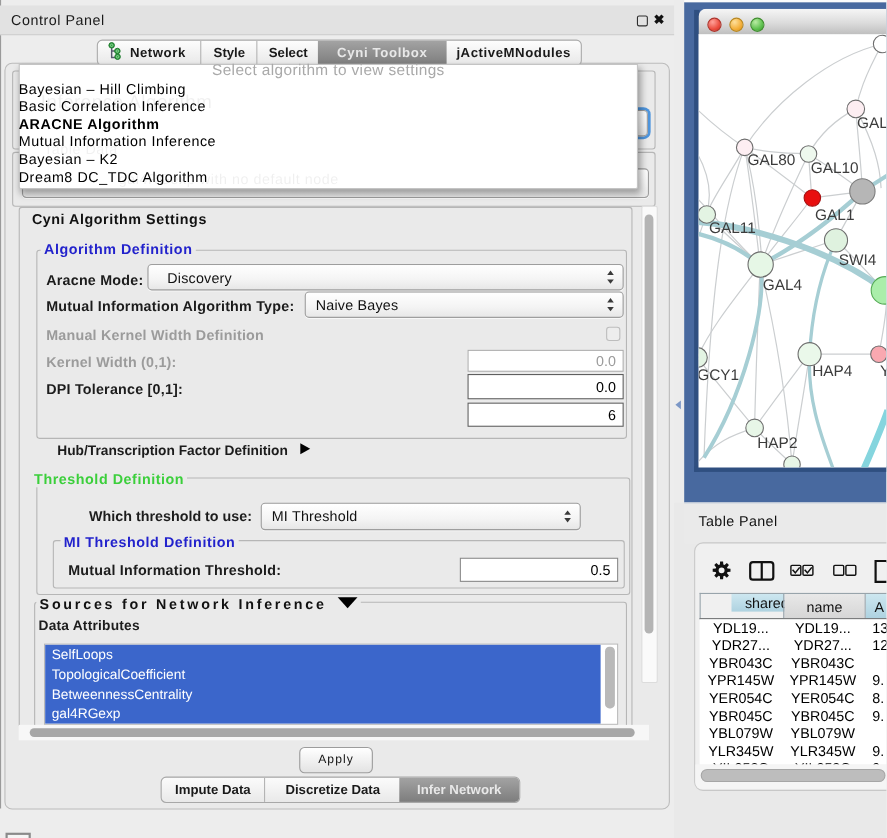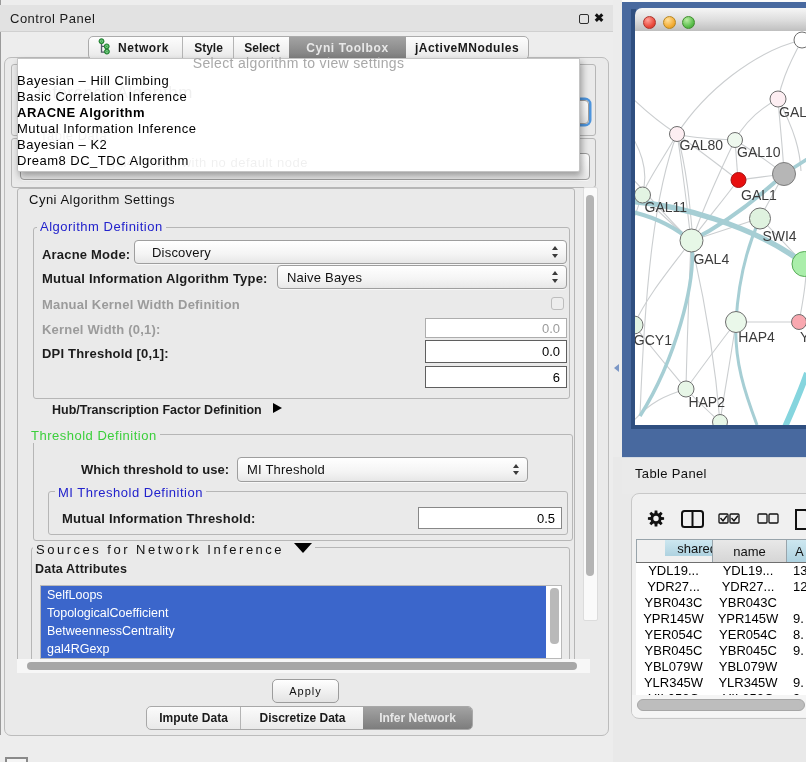--- a/index.html
+++ b/index.html
@@ -1,20 +1,20 @@
 <!DOCTYPE html>
 <html><head>
 <meta charset="utf-8">
 <style>
 html,body{margin:0;padding:0;}
 body{font-family:"Liberation Sans",sans-serif;background:#ededed;}
 #app{position:relative;width:806px;height:762px;overflow:hidden;background:#ededed;}
 .abs{position:absolute;}
 .gb{position:absolute;border:1px solid #b6b6b6;border-radius:3px;}
-.gbl{position:absolute;background:#eaeaea;padding:0 3px;font-size:13px;color:#111;white-space:nowrap;line-height:14px;letter-spacing:0.5px;}
+.gbl{position:absolute;background:#eaeaea;padding:0 3px;font-size:13px;color:#111;white-space:nowrap;line-height:14px;letter-spacing:0.5px;font-weight:bold;}
 .lbl{position:absolute;font-size:13px;font-weight:bold;color:#1c1c1c;white-space:nowrap;letter-spacing:0.2px;}
 .combo{position:absolute;border:1px solid #9e9e9e;border-radius:4px;background:linear-gradient(#ffffff,#f4f4f4 60%,#e7e7e7);box-shadow:0 1px 0 rgba(255,255,255,.6);}
 .combo .tx{position:absolute;left:9px;top:0;bottom:0;display:flex;align-items:center;font-size:13px;color:#111;letter-spacing:0.2px;}
 .ud{position:absolute;right:7px;top:50%;width:7px;height:0;}
 .ud:before,.ud:after{content:"";position:absolute;left:0;border-left:3px solid transparent;border-right:3px solid transparent;}
 .ud:before{border-bottom:4px solid #3a3a3a;top:-6px;}
 .ud:after{border-top:4px solid #3a3a3a;top:1.5px;}
 .fld{position:absolute;background:#fff;font-size:13px;text-align:right;padding-right:6px;box-sizing:border-box;display:flex;align-items:center;justify-content:flex-end;}
 </style>
 </head>
@@ -67,21 +67,21 @@
       </div>
   <div class="lbl" style="left:42px;top:84px;">Mutual Information Algorithm Type:</div>
   <div class="combo" style="left:277px;top:78px;width:288px;height:22px;">
         <span class="tx">Naive Bayes</span>
         <span class="ud"></span>
       </div>
   <div class="lbl" style="left:42px;top:110px;color:#9b9b9b;">Manual Kernel Width Definition</div>
   <div class="abs" style="left:551px;top:110px;width:11px;height:11px;border:1px solid #bdbdbd;border-radius:3px;background:#ededed;"></div>
   <div class="lbl" style="left:42px;top:135px;color:#9b9b9b;">Kernel Width (0,1):</div>
   <div class="fld" style="left:425px;top:131px;width:142px;height:20px;border:1px solid #adadad;color:#9b9b9b;">0.0</div>
-  <div class="lbl" style="left:42px;top:159px;">DPI Threshold [0,1]:</div>
+  <div class="lbl" style="left:42px;top:159px;">DPI Tolerance [0,1]:</div>
   <div class="fld" style="left:425px;top:153px;width:142px;height:23px;border:1.5px solid #5f5f5f;color:#000;">0.0</div>
   <div class="fld" style="left:425px;top:179px;width:142px;height:22px;border:1.5px solid #5f5f5f;color:#000;">6</div>
 
   <div class="lbl" style="left:52px;top:216px;font-size:12.5px;letter-spacing:0;">Hub/Transcription Factor Definition</div>
   <div class="abs" style="left:273px;top:216px;width:0;height:0;border-left:9px solid #000;border-top:5.5px solid transparent;border-bottom:5.5px solid transparent;"></div>
 
   <div class="gb" style="left:33px;top:247px;width:538px;height:105px;"></div>
   <div class="gbl" style="left:28px;top:242px;color:#3bcf3b;">Threshold Definition</div>
   <div class="lbl" style="left:81px;top:275px;letter-spacing:0;">Which threshold to use:</div>
   <div class="combo" style="left:237px;top:270px;width:289px;height:23px;">

